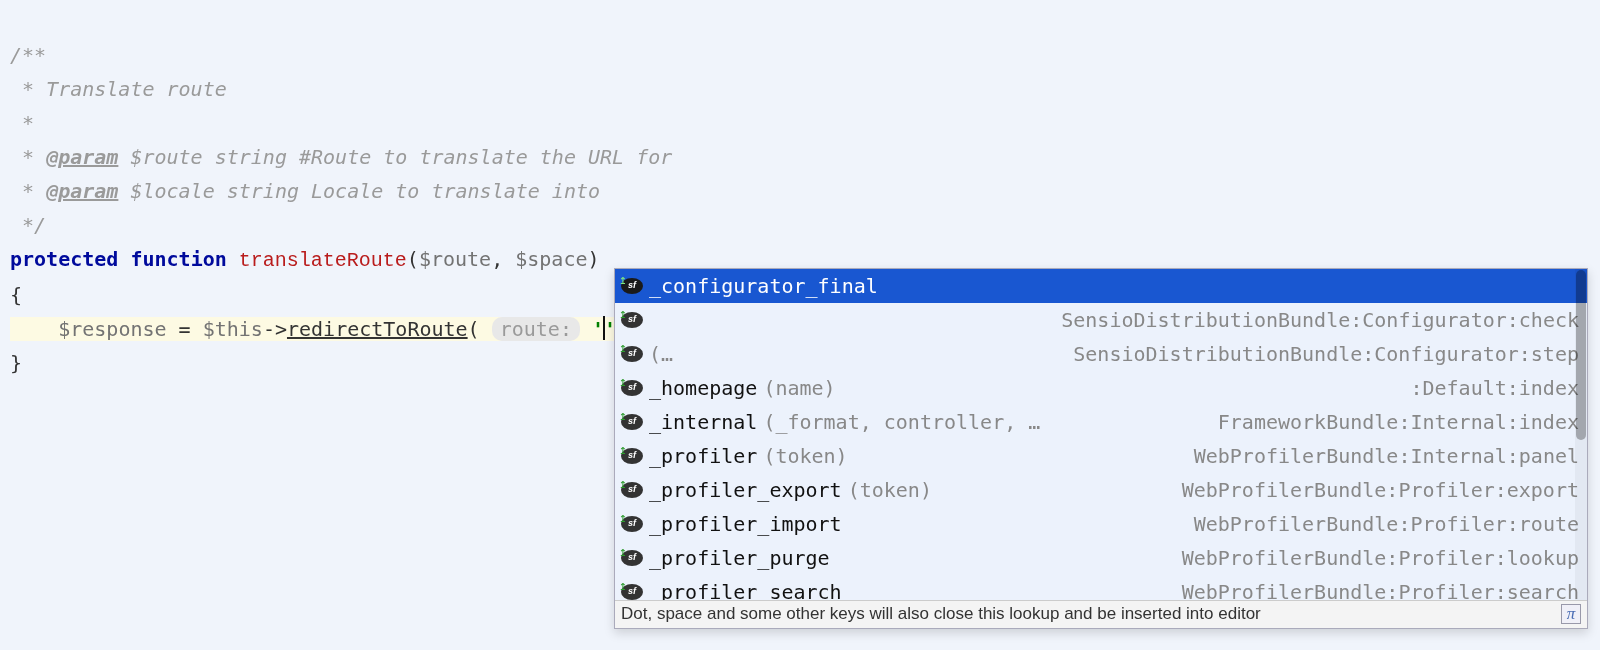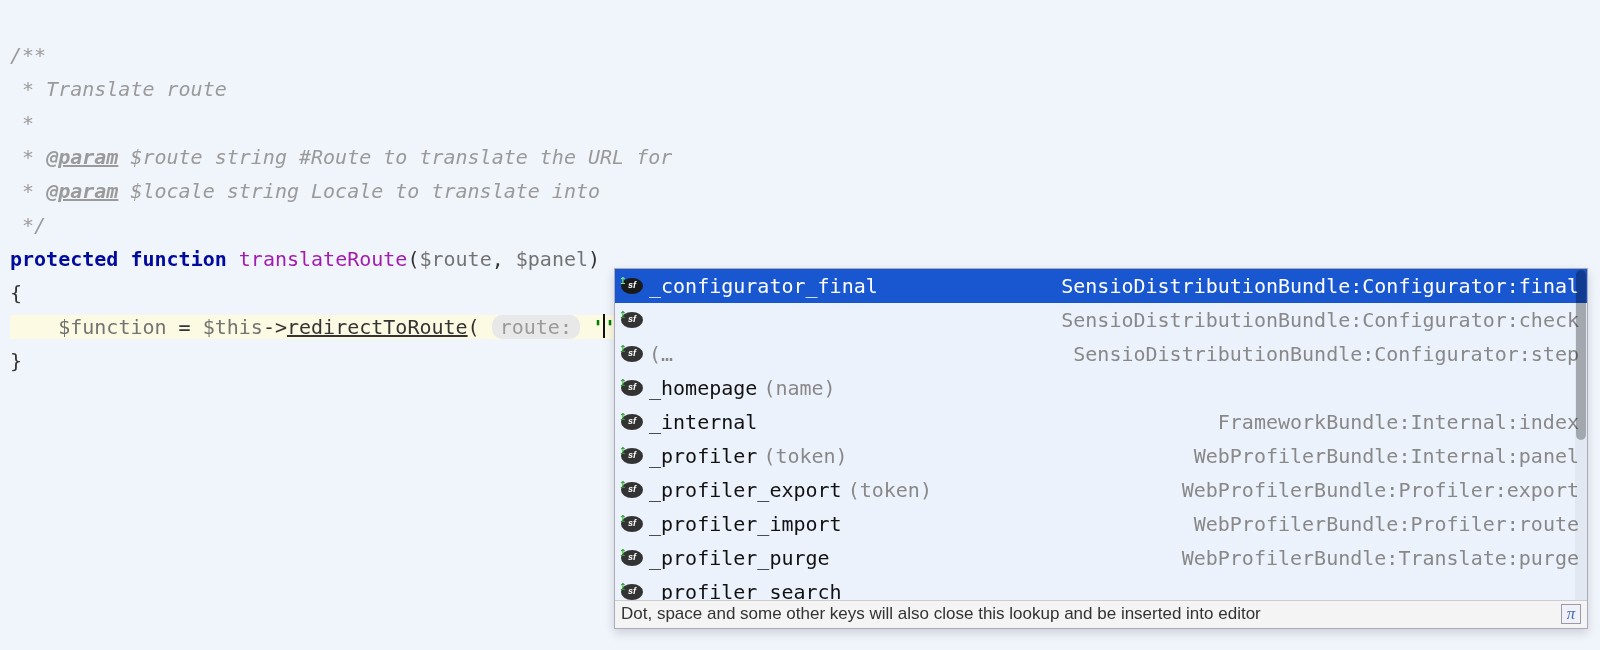--- a/index.html
+++ b/index.html
@@ -14,21 +14,21 @@
     position: relative;
   }
   .editor {
     padding: 4px 2px 0 10px;
     white-space: pre;
     color: #333;
   }
   .comment { color: #9a9a9a; font-style: italic; }
   .doc-tag { color: #9a9a9a; font-style: italic; font-weight: bold; text-decoration: underline; }
   .kw { color: #000A9C; font-weight: bold; }
-  .fn-call { color: #a21caf; }
+  .fn-call { color: #b91c1c; font-family: Liberation Mono, monospace; }
   .var { color: #737373; }
   .method { color: #333; text-decoration: underline; }
   .paren { color: #333; }
   .hint {
     color: #9a9a9a;
     background: #e8e8e8;
     border-radius: 10px;
     padding: 0 8px;
     font-style: normal;
   }
@@ -155,36 +155,35 @@
 </head>
 <body>
 
 <div class="editor">
 <span class="comment">/**</span>
 <span class="comment"> * Translate route</span>
 <span class="comment"> *</span>
 <span class="comment"> * <span class="doc-tag">@param</span><span> $route string #Route to translate the URL for</span></span>
 <span class="comment"> * <span class="doc-tag">@param</span><span> $locale string Locale to translate into</span></span>
 <span class="comment"> */</span>
-<span><span class="kw">protected</span> <span class="kw">function</span> <span class="fn-call">translateRoute</span><span class="paren">(</span><span class="var">$route</span>, <span class="var">$panel</span><span class="paren">)</span></span>
+<span><span class="kw">protected</span> <span class="kw">function</span> <span class="fn-call">translateRoute</span><span class="paren">(</span><span class="var">$route</span>, <span class="var">$space</span><span class="paren">)</span></span>
 <span>{</span>
-<span class="caret-line">    <span class="var">$function</span><span> = </span><span class="var">$this</span><span>-&gt;</span><span class="method">redirectToRoute</span><span class="paren">( </span><span class="hint">route:</span> <span class="str"><span>'</span><span class="caret"></span><span>'</span></span><span class="paren">);</span></span>
+<span class="caret-line">    <span class="var">$response</span><span> = </span><span class="var">$this</span><span>-&gt;</span><span class="method">redirectToRoute</span><span class="paren">( </span><span class="hint">route:</span> <span class="str"><span>'</span><span class="caret"></span><span>'</span></span><span class="paren">);</span></span>
 <span>}</span>
 </div>
 
 <div class="popup">
   <div class="popup-list">
 
     <div class="item selected">
         <span class="sf-icon">
           <span class="arrow">↥</span>
           <span class="dot">sf</span>
         </span>
         <span class="name">_configurator_final</span>
-        <span class="tail">SensioDistributionBundle:Configurator:final</span>
       </div>
       <div class="item">
         <span class="sf-icon">
           <span class="arrow">↥</span>
           <span class="dot">sf</span>
         </span>
         <span class="tail">SensioDistributionBundle:Configurator:check</span>
       </div>
       <div class="item">
         <span class="sf-icon">
@@ -194,27 +193,29 @@
         <span class="params">(…</span>
         <span class="tail">SensioDistributionBundle:Configurator:step</span>
       </div>
       <div class="item">
         <span class="sf-icon">
           <span class="arrow">↥</span>
           <span class="dot">sf</span>
         </span>
         <span class="name">_homepage</span>
         <span class="params">(name)</span>
+        <span class="tail">:Default:index</span>
       </div>
       <div class="item">
         <span class="sf-icon">
           <span class="arrow">↥</span>
           <span class="dot">sf</span>
         </span>
         <span class="name">_internal</span>
+        <span class="params">(_format, controller, …</span>
         <span class="tail">FrameworkBundle:Internal:index</span>
       </div>
       <div class="item">
         <span class="sf-icon">
           <span class="arrow">↥</span>
           <span class="dot">sf</span>
         </span>
         <span class="name">_profiler</span>
         <span class="params">(token)</span>
         <span class="tail">WebProfilerBundle:Internal:panel</span>
@@ -235,28 +236,29 @@
         </span>
         <span class="name">_profiler_import</span>
         <span class="tail">WebProfilerBundle:Profiler:route</span>
       </div>
       <div class="item">
         <span class="sf-icon">
           <span class="arrow">↥</span>
           <span class="dot">sf</span>
         </span>
         <span class="name">_profiler_purge</span>
-        <span class="tail">WebProfilerBundle:Translate:purge</span>
+        <span class="tail">WebProfilerBundle:Profiler:lookup</span>
       </div>
       <div class="item">
         <span class="sf-icon">
           <span class="arrow">↥</span>
           <span class="dot">sf</span>
         </span>
         <span class="name">_profiler_search</span>
+        <span class="tail">WebProfilerBundle:Profiler:search</span>
       </div>
       <div class="scroll-track">
       <div class="scroll-thumb"></div>
     </div>
   </div>
   <div class="popup-status">
     <span>Dot, space and some other keys will also close this lookup and be inserted into editor</span>
     <span class="pi-badge">π</span>
   </div>
 </div>

